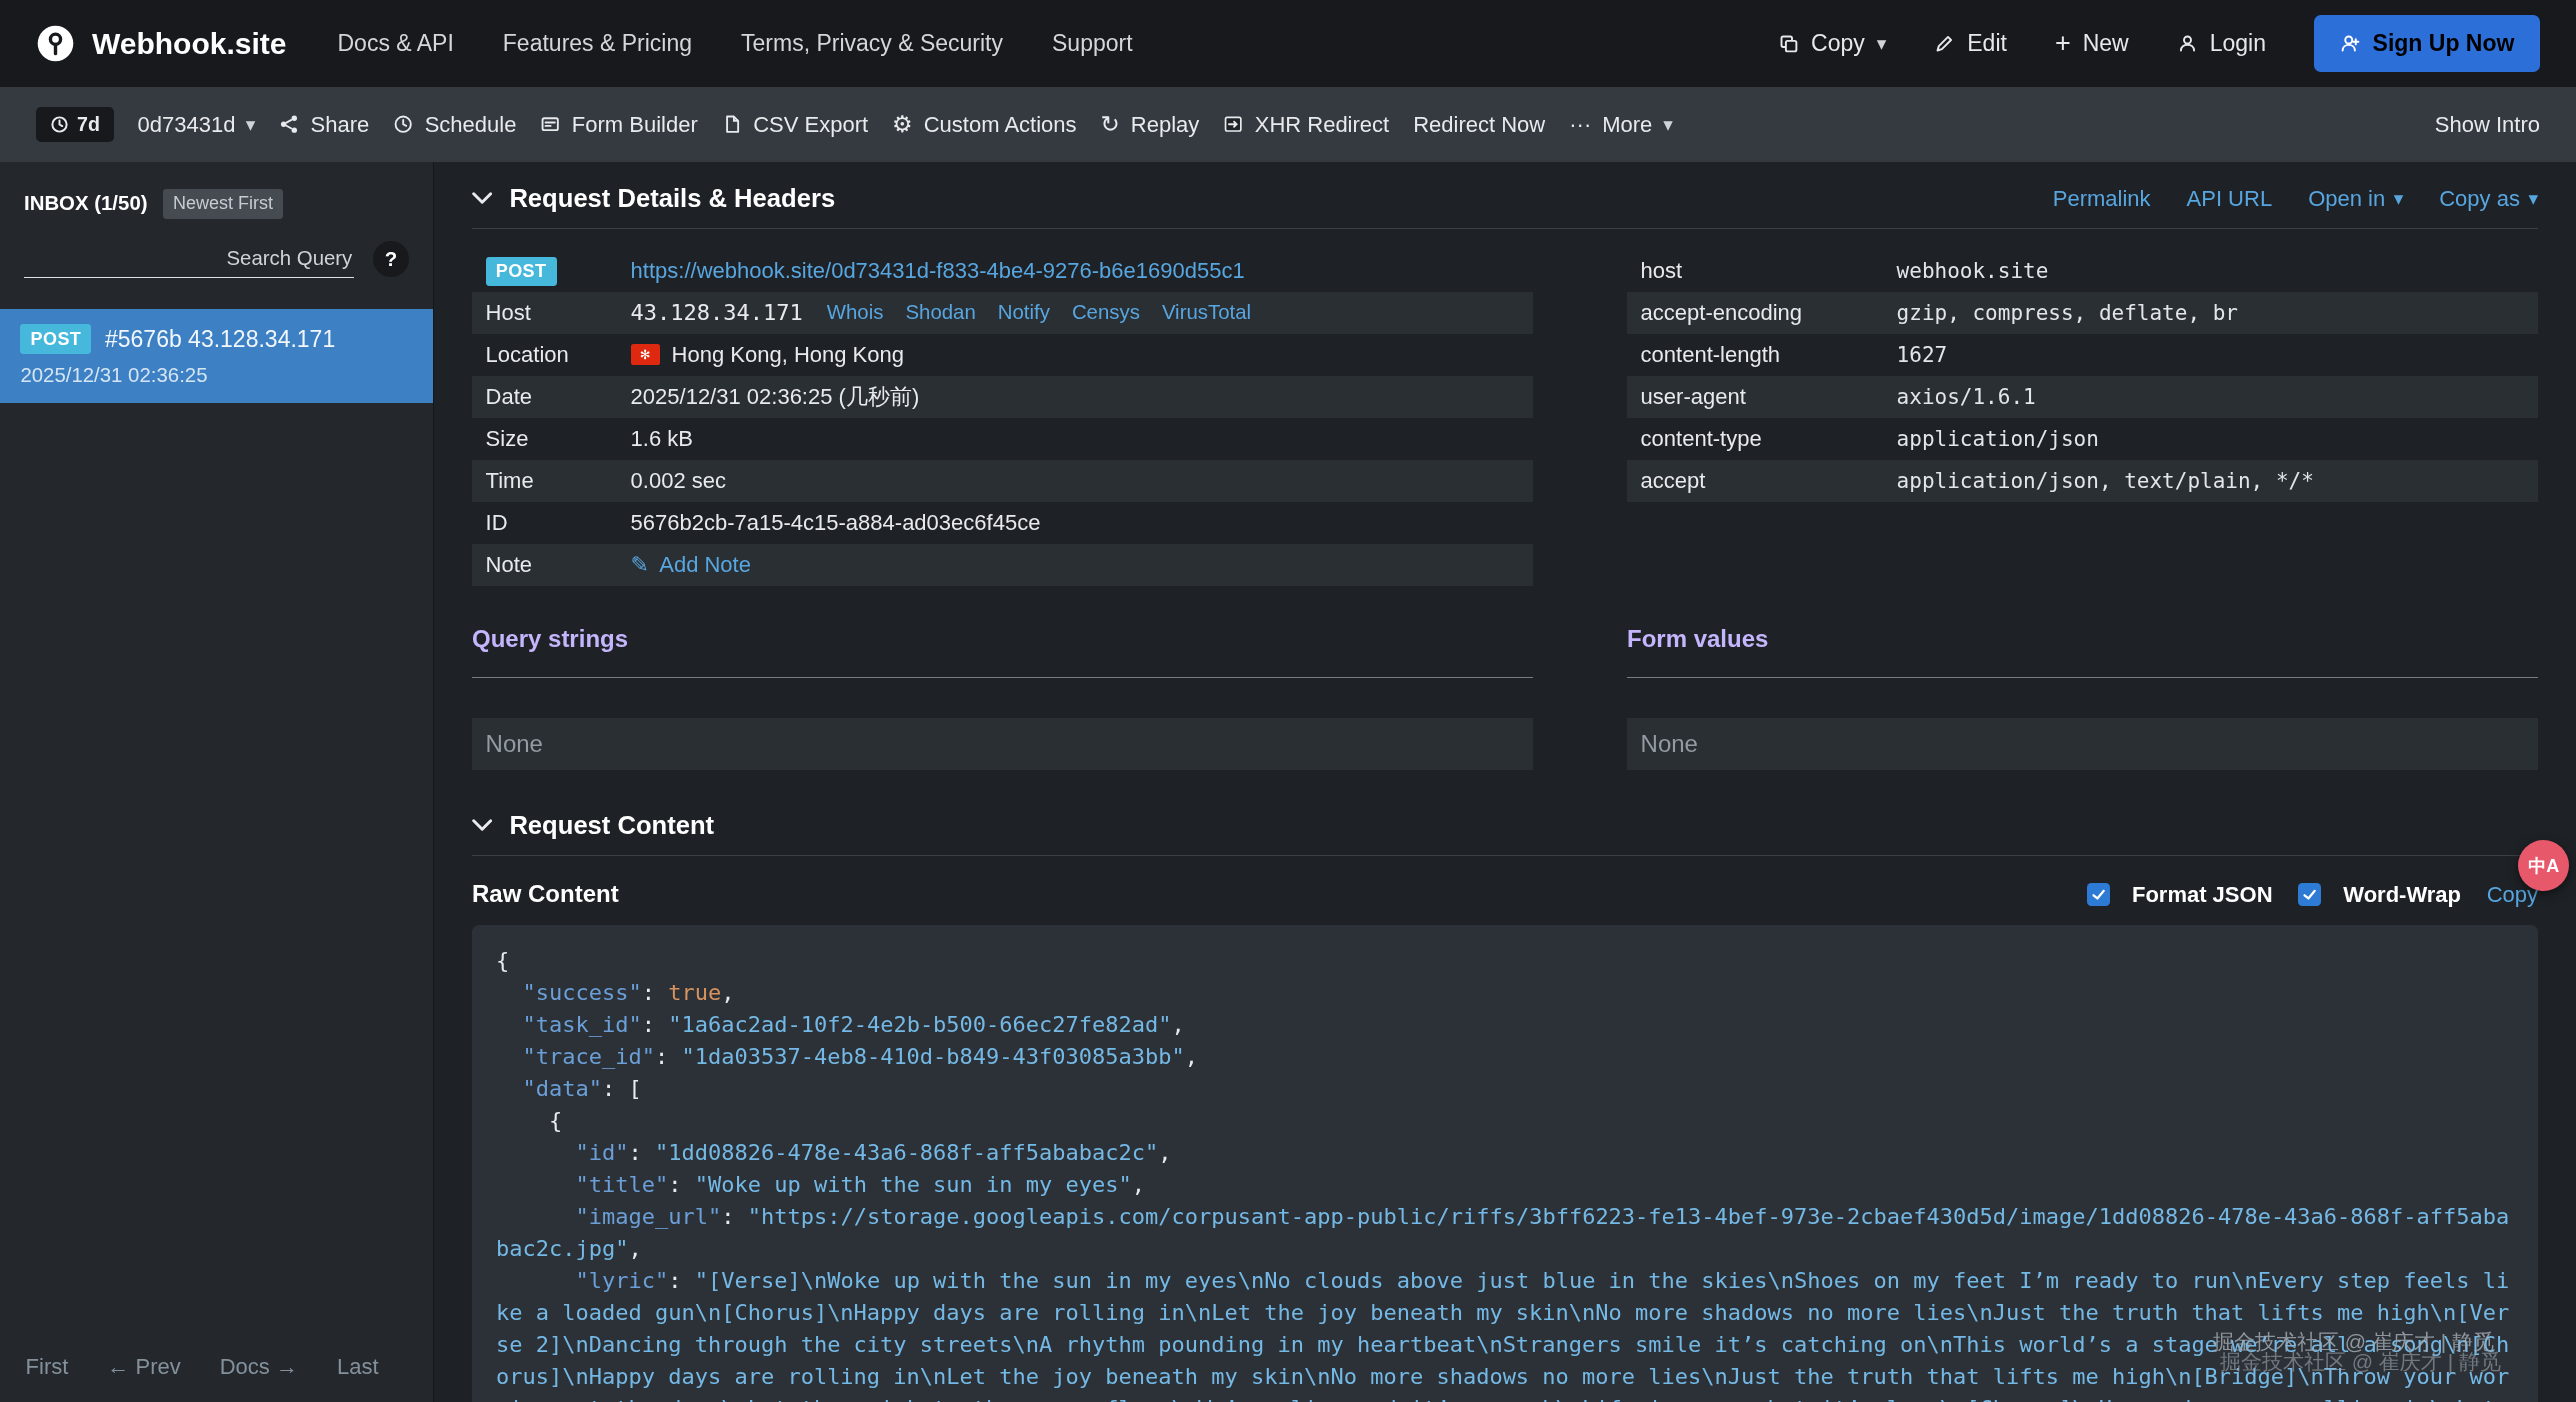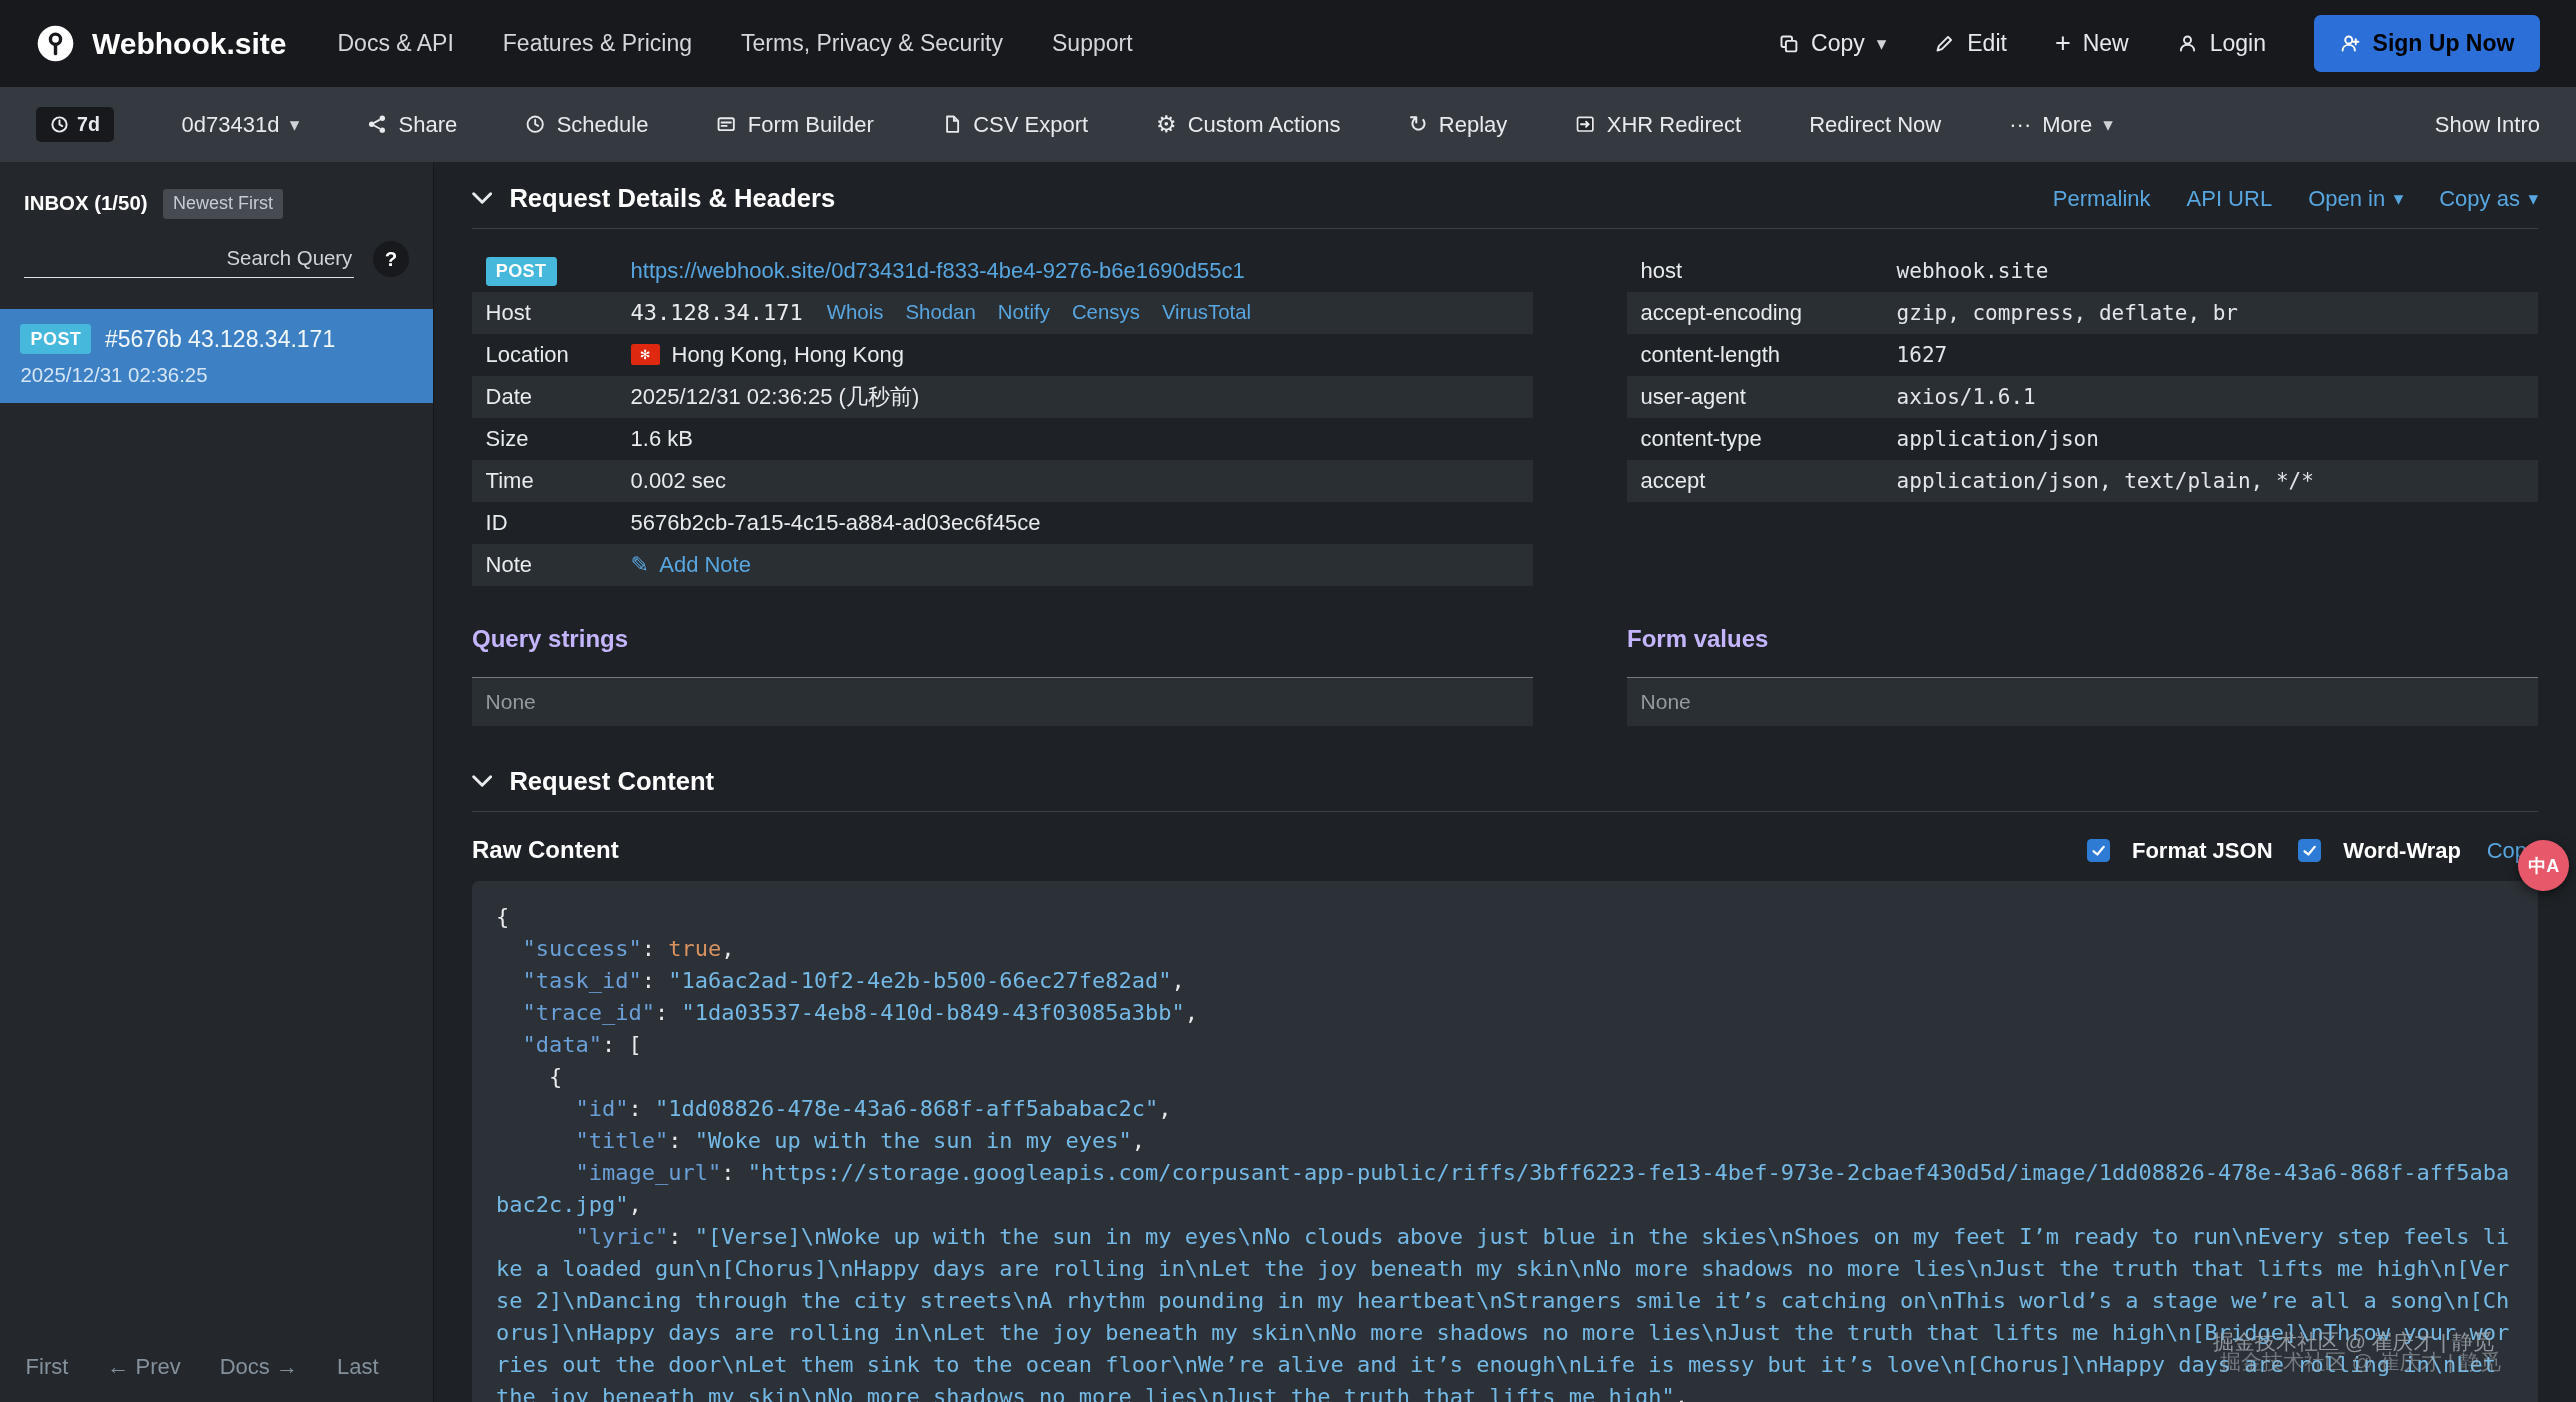--- a/index.html
+++ b/index.html
@@ -23,21 +23,21 @@
   .nav-action { display:flex; align-items:center; gap:12px; font-size:23px; color:#e6e8eb; cursor:pointer; }
   .caret { font-size:19px; color:#cfd2d6; }
   .signup-btn {
     display:flex; align-items:center; gap:12px; background:#2d6fd9; color:#000000;
     font-size:23px; font-weight:bold; padding:15.3px 25.6px; border-radius:6.8px; cursor:pointer;
   }
 
   
   .toolbar {
     height:75px; background:#343a40; display:flex; align-items:center;
-    padding:0 36px; gap:68px; font-size:22px; color:#e8eaed;text-align:center;
+    padding:0 36px; gap:24px; font-size:22px; color:#e8eaed;text-align:center;
   }
   .retention-badge {
     background:#17191c; border-radius:5.1px; padding:6px 13.6px; display:flex;
     align-items:center; gap:8.5px; font-size:19.6px; font-weight:bold;
   }
   .token { display:flex; align-items:center; gap:10.2px; cursor:pointer; }
   .tb-item { display:flex; align-items:center; gap:11px; cursor:pointer; white-space:nowrap; }
   .tb-glyph { font-size:23px; line-height:1; }
   .show-intro { margin-left:auto; cursor:pointer; }
 
@@ -103,21 +103,21 @@
   }
   .note-link { display:flex; align-items:center; gap:10.2px; color:#58a6e0; cursor:pointer; }
   .pencil-glyph { font-size:22px; }
 
   .hrow { display:flex; align-items:center; min-height:42px; padding:1.7px 13.6px; font-size:22px; }
   .hrow:nth-child(even) { background:#2a2f34; }
   .h-name { width:256px; flex-shrink:0; }
   .h-value { flex:1; font-family:"DejaVu Sans Mono", monospace; font-size:21px; color:#e2e5e9; }
 
   .sub-heading { margin-top:39px; font-size:24px; font-weight:bold; color:#c4b5fd; padding-bottom:24px; border-bottom:1.7px solid #757c83; }
-  .none-row { background:#2a2f34; padding:12px 13.6px; color:#939aa1; font-size:21px; }
+  .none-row { background:#2a2f34; padding:12px 13.6px; color:#939aa1; font-size:24px;margin-top:40px; }
 
   .raw-row { margin-top:24px; display:flex; align-items:flex-end; }
   .raw-title { font-size:24px; font-weight:bold; color:#fff; }
   .raw-opts { margin-left:auto; display:flex; align-items:center; gap:25.6px; }
   .chk-wrap { display:flex; align-items:center; gap:10.2px; cursor:pointer; }
   .checkbox {
     width:23px; height:23px; background:#2e7bd6; border-radius:4.3px;
     display:flex; align-items:center; justify-content:center;
   }
   .chk-label { font-size:22px; font-weight:bold; color:#fff;margin-left:12px; }

